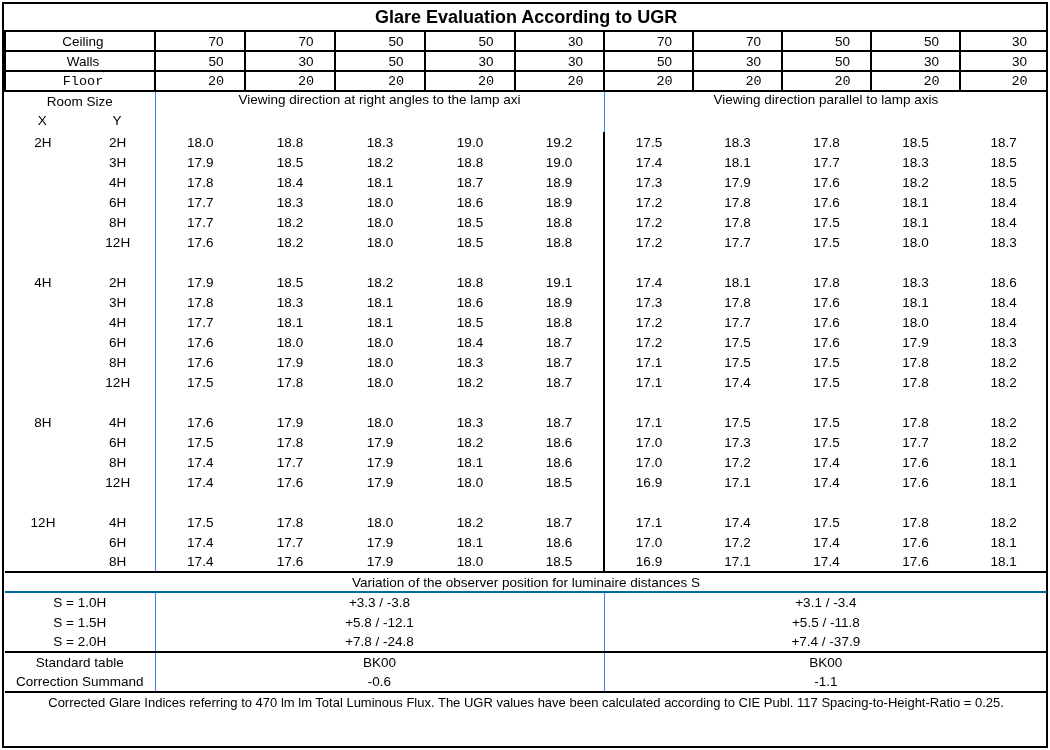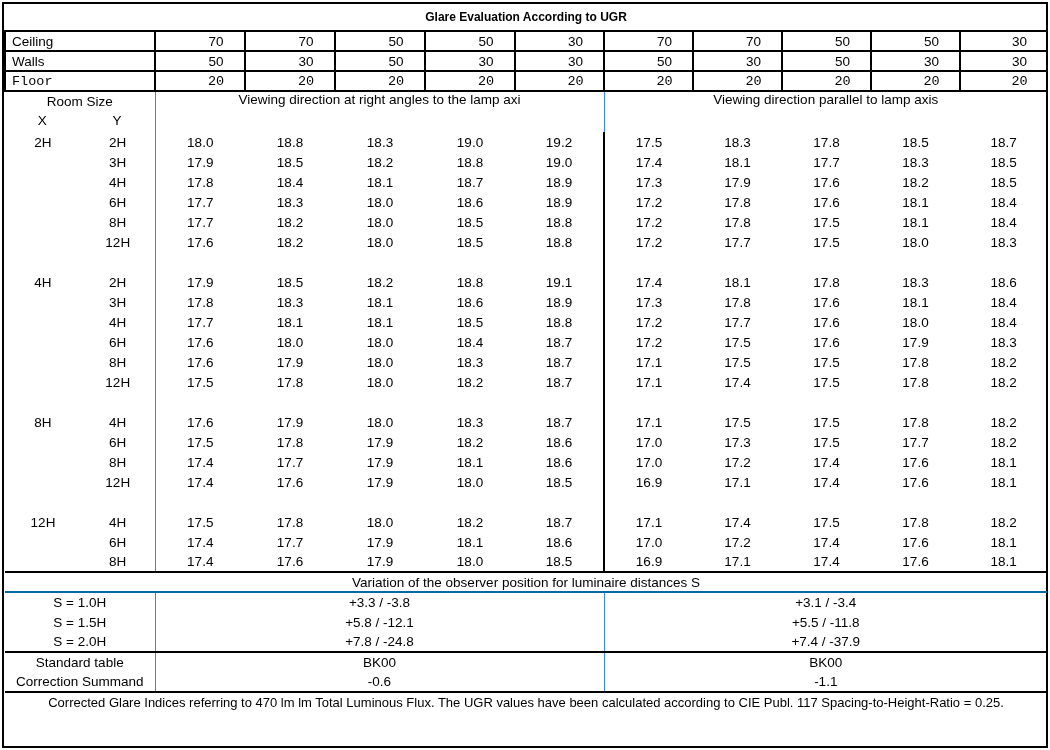--- a/index.html
+++ b/index.html
@@ -26,27 +26,27 @@
     padding: 0;
     height: 20px;
     text-align: center;
     vertical-align: middle;
     white-space: nowrap;
     overflow: hidden;
   }
   td.title-cell {
     text-align: left;
     font-weight: bold;
-    font-size: 12px;
+    font-size: 18px;
     padding: 3px 6px 4px 6px;
     border-bottom: 2px solid #000;
     height: 25px;
   }
   tr.surf-row td { border: 2px solid #000; padding-left: 32px; }
-  tr.surf-row td.surf-label { text-align: left; padding-left: 6px; }
+  tr.surf-row td.surf-label { text-align: center; padding-left: 6px; }
   td.br { border-right: 1px solid #3b82f6; }
   td.bl { border-left: 2px solid #000; }
   tr.header-row td { vertical-align: top; height: 40px; }
   td.section-head { padding-top: 3px; }
   .rs-title { height: 20px; line-height: 20px; text-align: center; }
   .rs-xy { display: flex; height: 20px; line-height: 18px; }
   .rs-xy span { flex: 1; text-align: center; }
   td.var-title {
     border-top: 2px solid #000;
     border-bottom: 2px solid #0369a1;

